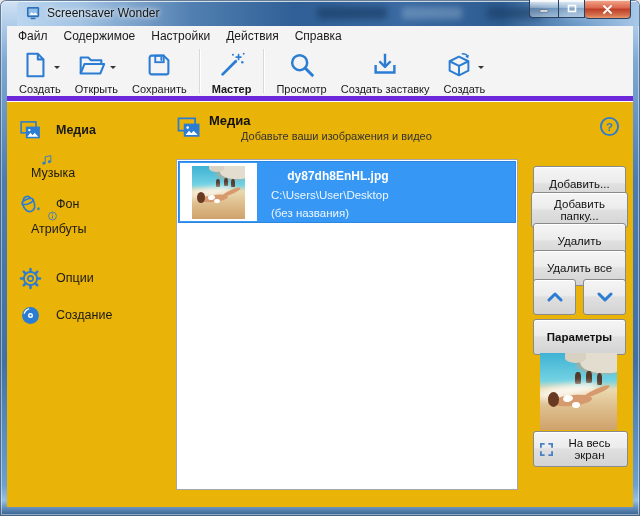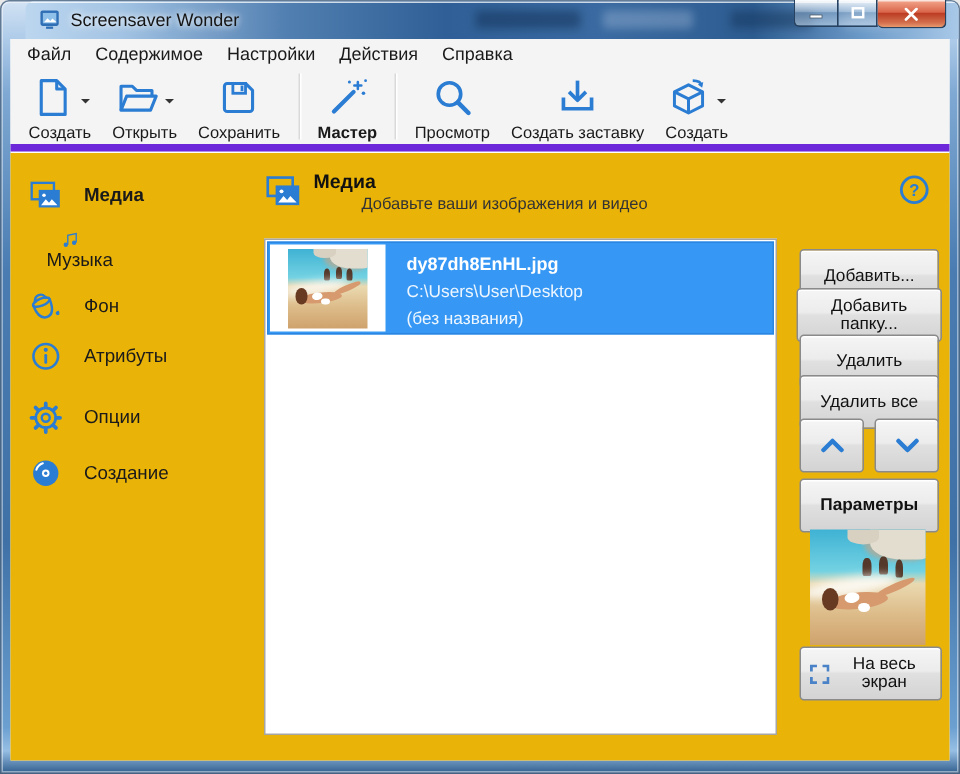--- a/index.html
+++ b/index.html
@@ -55,21 +55,21 @@
   .hdr-icon{position:absolute;left:168px;top:12px;}
   .hdr-title{position:absolute;left:202px;top:11px;font-size:13px;font-weight:bold;color:#111;}
   .hdr-sub{position:absolute;left:202px;top:28px;font-size:11px;color:#333;margin-left:32px;}
   .help{position:absolute;left:592px;top:14px;width:21px;height:21px;}
 
   
   .listbox{position:absolute;left:169px;top:57px;width:342px;height:331px;border:1px solid #a6a6a6;background:#fff;}
   .listrow{position:absolute;left:1px;top:1px;right:1px;height:62px;background:#3698f4;border:1px solid #2a86e0;}
   .thumbcell{position:absolute;left:1px;top:1px;width:77px;height:58px;background:#fff;display:flex;align-items:center;justify-content:center;}
   .rowtext{position:absolute;left:92px;top:7px;color:#fff;}
-  .fname{font-size:12px;font-weight:bold;}
+  .fname{font-size:12px;font-weight:bold;text-align:right;}
   .fpath,.fcap{font-size:11.5px;margin-top:6px;color:#eef6ff;}
 
   
   .btn{position:absolute;height:36px;border:1px solid #8a8a8a;border-radius:3px;
     background:linear-gradient(180deg,#f5f5f5,#ececec 45%,#e0e0e0 50%,#d3d3d3);
     box-shadow:inset 0 1px 0 #fff;display:flex;align-items:center;justify-content:center;
     font-size:11.5px;color:#111;font-family:inherit;}
   .btn.bold{font-weight:bold;}
   .preview{position:absolute;left:533px;top:251px;width:77px;height:77px;}
   .fs-icon{margin-right:5px;display:flex;}
@@ -251,21 +251,21 @@
           <g transform="rotate(-22 16 16)" fill="none" stroke="#2b7cd3" stroke-width="2.1">
             <ellipse cx="14" cy="11" rx="7.5" ry="3"></ellipse>
             <path d="M6.5 11c0 9 2.8 13.5 7.5 13.5S21.5 20 21.5 11"></path>
             <path d="M9 10c0-3.5 2.3-5.5 5-5.5s5 2 5 5.5"></path>
           </g>
           <path d="M27 19.5c1.8 2.8-.3 4.8-2 3.2-1.3-1.3-.2-3 2-3.2z" fill="#2b7cd3"></path>
         </svg>
         <span class="txt">Фон</span>
       </div>
 
-      <div class="side-item" style="top:122px;">
+      <div class="side-item" style="top:108px;flex-direction:column;">
         <svg width="25" height="25" viewBox="0 0 32 32">
           <circle cx="16" cy="16" r="10.5" fill="none" stroke="#2b7cd3" stroke-width="2.2"></circle>
           <circle cx="16" cy="10.5" r="1.8" fill="#2b7cd3"></circle>
           <rect x="14.8" y="14" width="2.4" height="8.5" rx="1.2" fill="#2b7cd3"></rect>
         </svg>
         <span class="txt">Атрибуты</span>
       </div>
 
       <div class="side-item" style="top:163px;">
         <svg width="25" height="25" viewBox="0 0 32 32">

